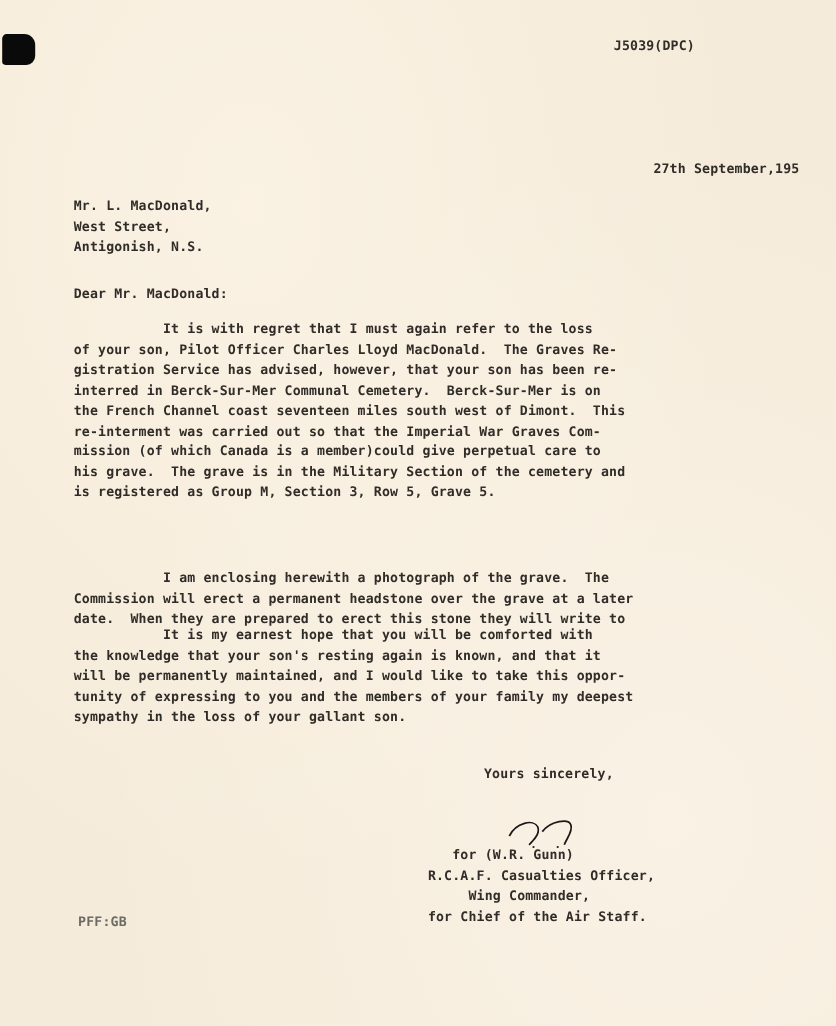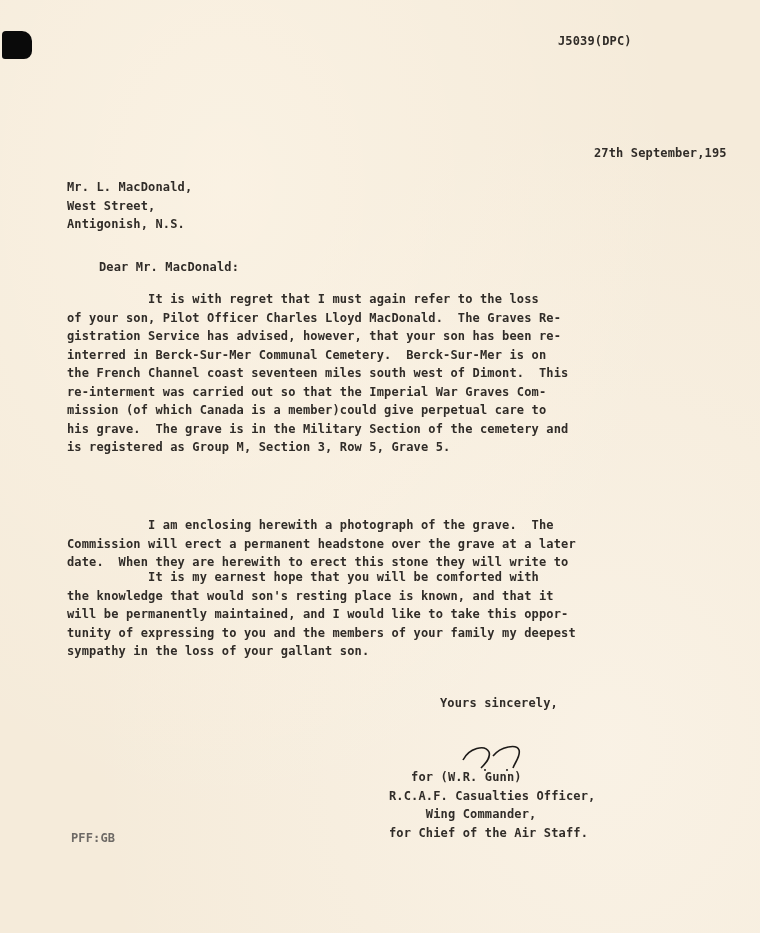--- a/index.html
+++ b/index.html
@@ -37,21 +37,21 @@
       font-size: 12px;
       line-height: 18.5px;
       white-space: pre;
       font-weight: bold;
       letter-spacing: 0.15px;
       color: #302c28;
     }
     .ref { left: 558px; top: 32px; }
     .date { left: 594px; top: 144px; }
     .addr { left: 67px; top: 178px; }
-    .salutation { left: 67px; top: 258px; margin-left: 32px; }
+    .salutation { left: 67px; top: 258px; }
     .para1 { left: 67px; top: 290px; }
     .para2 { left: 67px; top: 476px; margin-top: 40px; }
     .para3 { left: 67px; top: 568px; }
     .closing { left: 440px; top: 694px; }
     .sigblock { left: 389px; top: 768px; }
     .initials { left: 71px; top: 829px; color: #6e6a66; }
     .signature {
       position: absolute;
       left: 455px;
       top: 738px;
@@ -67,23 +67,23 @@
 
 <div class="tw ref">J5039(DPC)</div>
 <div class="tw date">27th September,195</div>
 
 <div class="tw addr"><div>Mr. L. MacDonald,</div><div>West Street,</div><div>Antigonish, N.S.</div></div>
 
 <div class="tw salutation">Dear Mr. MacDonald:</div>
 
 <div class="tw para1"><div>           It is with regret that I must again refer to the loss</div><div>of your son, Pilot Officer Charles Lloyd MacDonald.  The Graves Re-</div><div>gistration Service has advised, however, that your son has been re-</div><div>interred in Berck-Sur-Mer Communal Cemetery.  Berck-Sur-Mer is on</div><div>the French Channel coast seventeen miles south west of Dimont.  This</div><div>re-interment was carried out so that the Imperial War Graves Com-</div><div>mission (of which Canada is a member)could give perpetual care to</div><div>his grave.  The grave is in the Military Section of the cemetery and</div><div>is registered as Group M, Section 3, Row 5, Grave 5.</div></div>
 
-<div class="tw para2"><div>           I am enclosing herewith a photograph of the grave.  The</div><div>Commission will erect a permanent headstone over the grave at a later</div><div>date.  When they are herewith to erect this stone they will write to</div></div>
+<div class="tw para2"><div>           I am enclosing herewith a photograph of the grave.  The</div><div>Commission will erect a permanent headstone over the grave at a later</div><div>date.  When they are prepared to erect this stone they will write to</div></div>
 
-<div class="tw para3"><div>           It is my earnest hope that you will be comforted with</div><div>the knowledge that would son's resting place is known, and that it</div><div>will be permanently maintained, and I would like to take this oppor-</div><div>tunity of expressing to you and the members of your family my deepest</div><div>sympathy in the loss of your gallant son.</div></div>
+<div class="tw para3"><div>           It is my earnest hope that you will be comforted with</div><div>the knowledge that your son's resting again is known, and that it</div><div>will be permanently maintained, and I would like to take this oppor-</div><div>tunity of expressing to you and the members of your family my deepest</div><div>sympathy in the loss of your gallant son.</div></div>
 
 <div class="tw closing">Yours sincerely,</div>
 
 <svg class="signature" viewBox="0 0 90 40">
   <path d="M8 22 C 14 10, 30 6, 34 14 C 36 20, 30 26, 26 30" fill="none" stroke="#1c1a18" stroke-width="1.6"></path>
   <path d="M38 18 C 46 8, 62 6, 64 12 C 66 18, 60 24, 58 30" fill="none" stroke="#1c1a18" stroke-width="1.6"></path>
   <circle cx="30" cy="32" r="1" fill="#1c1a18"></circle>
   <circle cx="52" cy="32" r="1" fill="#1c1a18"></circle>
 </svg>
 

